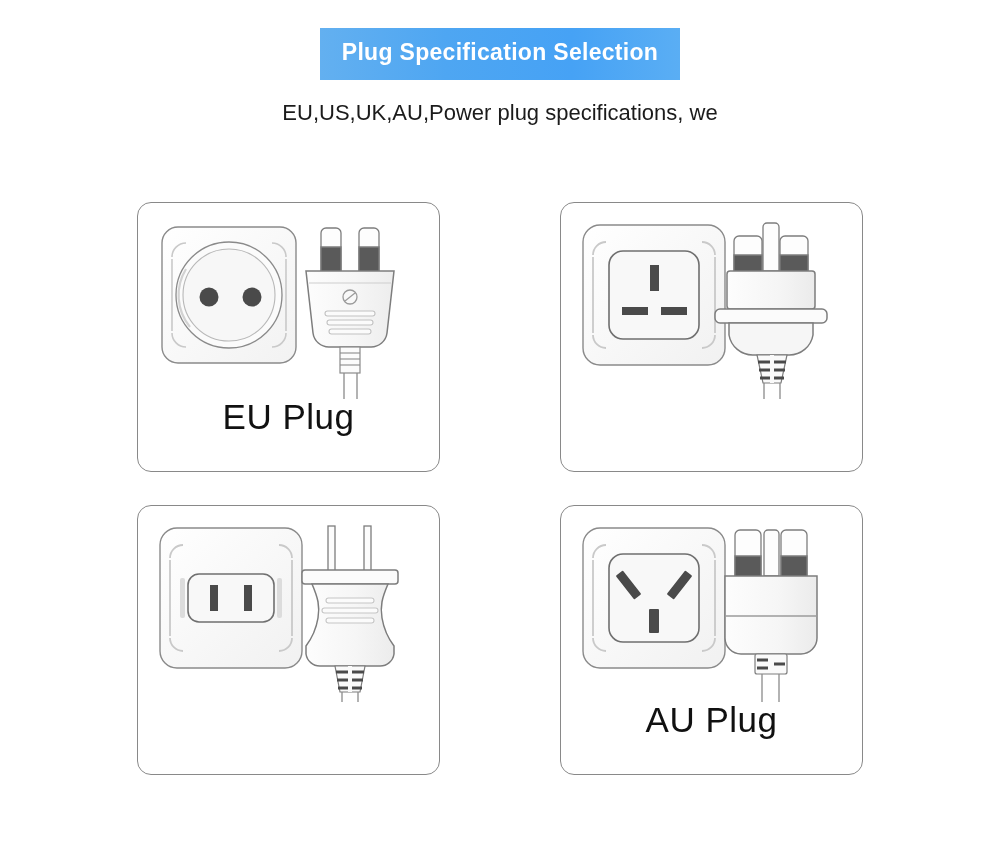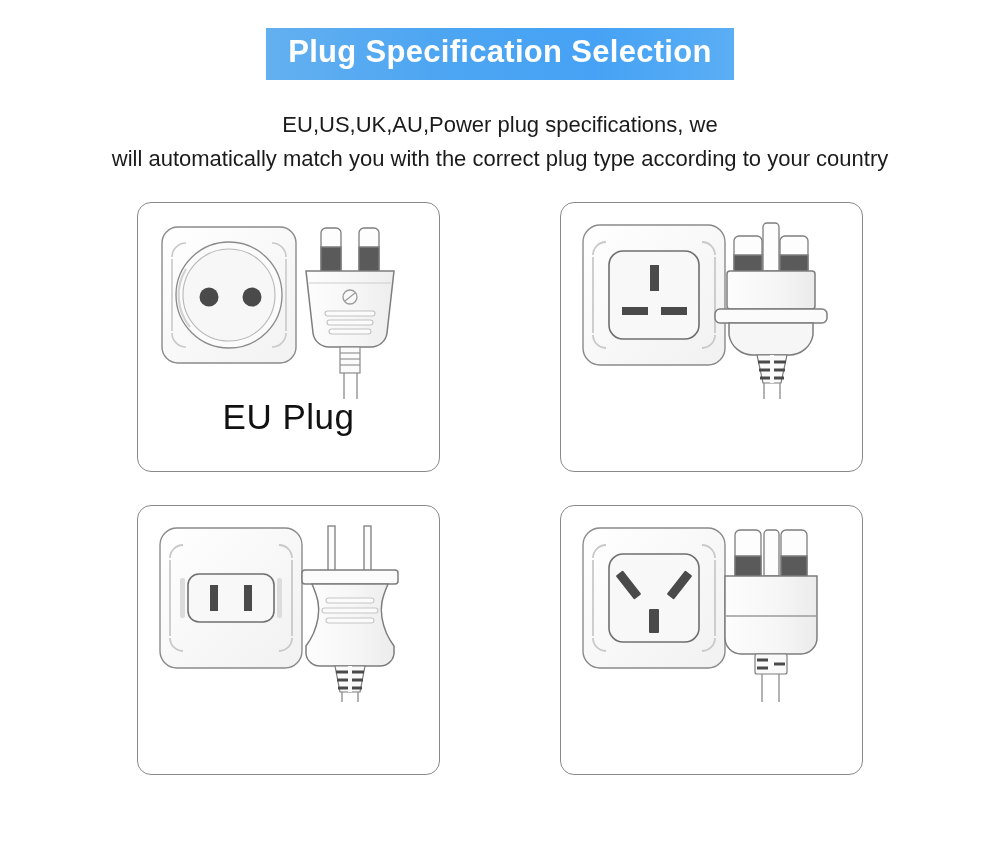--- a/index.html
+++ b/index.html
@@ -25,30 +25,30 @@
     width: 1000px;
     padding-top: 28px;
     text-align: center;
   }
 
   .title-banner {
     display: inline-block;
     padding: 5px 22px 9px 22px;
     background: linear-gradient(90deg, #63b0f0 0%, #4ea6f2 35%, #46a2f5 70%, #5aaef4 100%);
     color: #ffffff;
-    font-size: 31px;
+    font-size: 23px;
     font-weight: bold;
     letter-spacing: 0.3px;
     line-height: 38px;
     white-space: nowrap;
     text-align: center;
   }
 
   .subtitle {
-    margin-top: 28px;
+    margin-top: 16px;
     color: #1b1b1b;
     font-size: 22px;
     line-height: 34px;
     font-weight: 400;
   }
   .subtitle .line { display: block; white-space: nowrap; }
 
   
   .grid {
     position: absolute;
@@ -92,21 +92,20 @@
 </head>
 <body>
 
 <div class="page">
 
   <div class="header">
     <div class="title-banner">Plug Specification Selection</div>
 
     <div class="subtitle">
       <span class="line">EU,US,UK,AU,Power plug specifications, we</span>
-      <span class="line">will automatically match you with the correct plug type according to your country</span>
     </div>
   </div>
 
   <div class="grid">
 
     <div class="card">
       <svg class="card-art" viewBox="0 0 285 190">
         <defs>
           <linearGradient id="eu-face" x1="0" y1="0" x2="1" y2="1">
             <stop offset="0%" stop-color="#ffffff"></stop>
@@ -339,16 +338,17 @@
 
           <rect x="186" y="142" width="32" height="20" rx="2" fill="#fafafa" stroke="#7d7d7d" stroke-width="1.2"></rect>
           <line x1="188" y1="148" x2="199" y2="148" stroke="#4a4a4a" stroke-width="3"></line>
           <line x1="188" y1="156" x2="199" y2="156" stroke="#4a4a4a" stroke-width="3"></line>
           <line x1="205" y1="152" x2="216" y2="152" stroke="#4a4a4a" stroke-width="3"></line>
 
           <line x1="193" y1="162" x2="193" y2="190" stroke="#8a8a8a" stroke-width="1.3"></line>
           <line x1="210" y1="162" x2="210" y2="190" stroke="#8a8a8a" stroke-width="1.3"></line>
         </g>
       </svg>
+      <div class="card-label">AU Plug</div>
     </div>
 
   </div>
 </div>
 
 </body></html>

